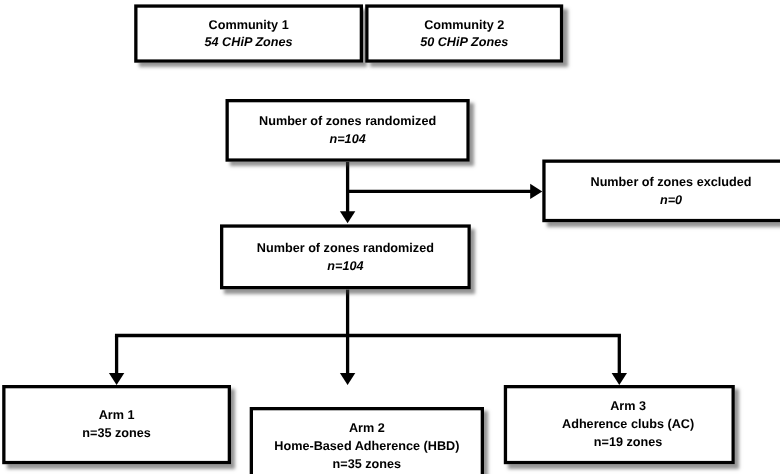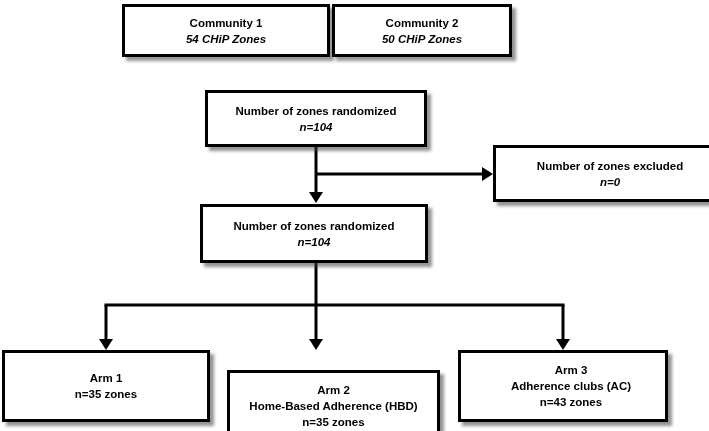--- a/index.html
+++ b/index.html
@@ -103,16 +103,16 @@
 
   <div class="box b-a2">
     <div>Arm 2</div>
     <div>Home-Based Adherence (HBD)</div>
     <div>n=35 zones</div>
   </div>
 
   <div class="box b-a3">
     <div>Arm 3</div>
     <div>Adherence clubs (AC)</div>
-    <div>n=43 zones</div>
+    <div>n=19 zones</div>
   </div>
 
 </div>
 
 </body></html>

